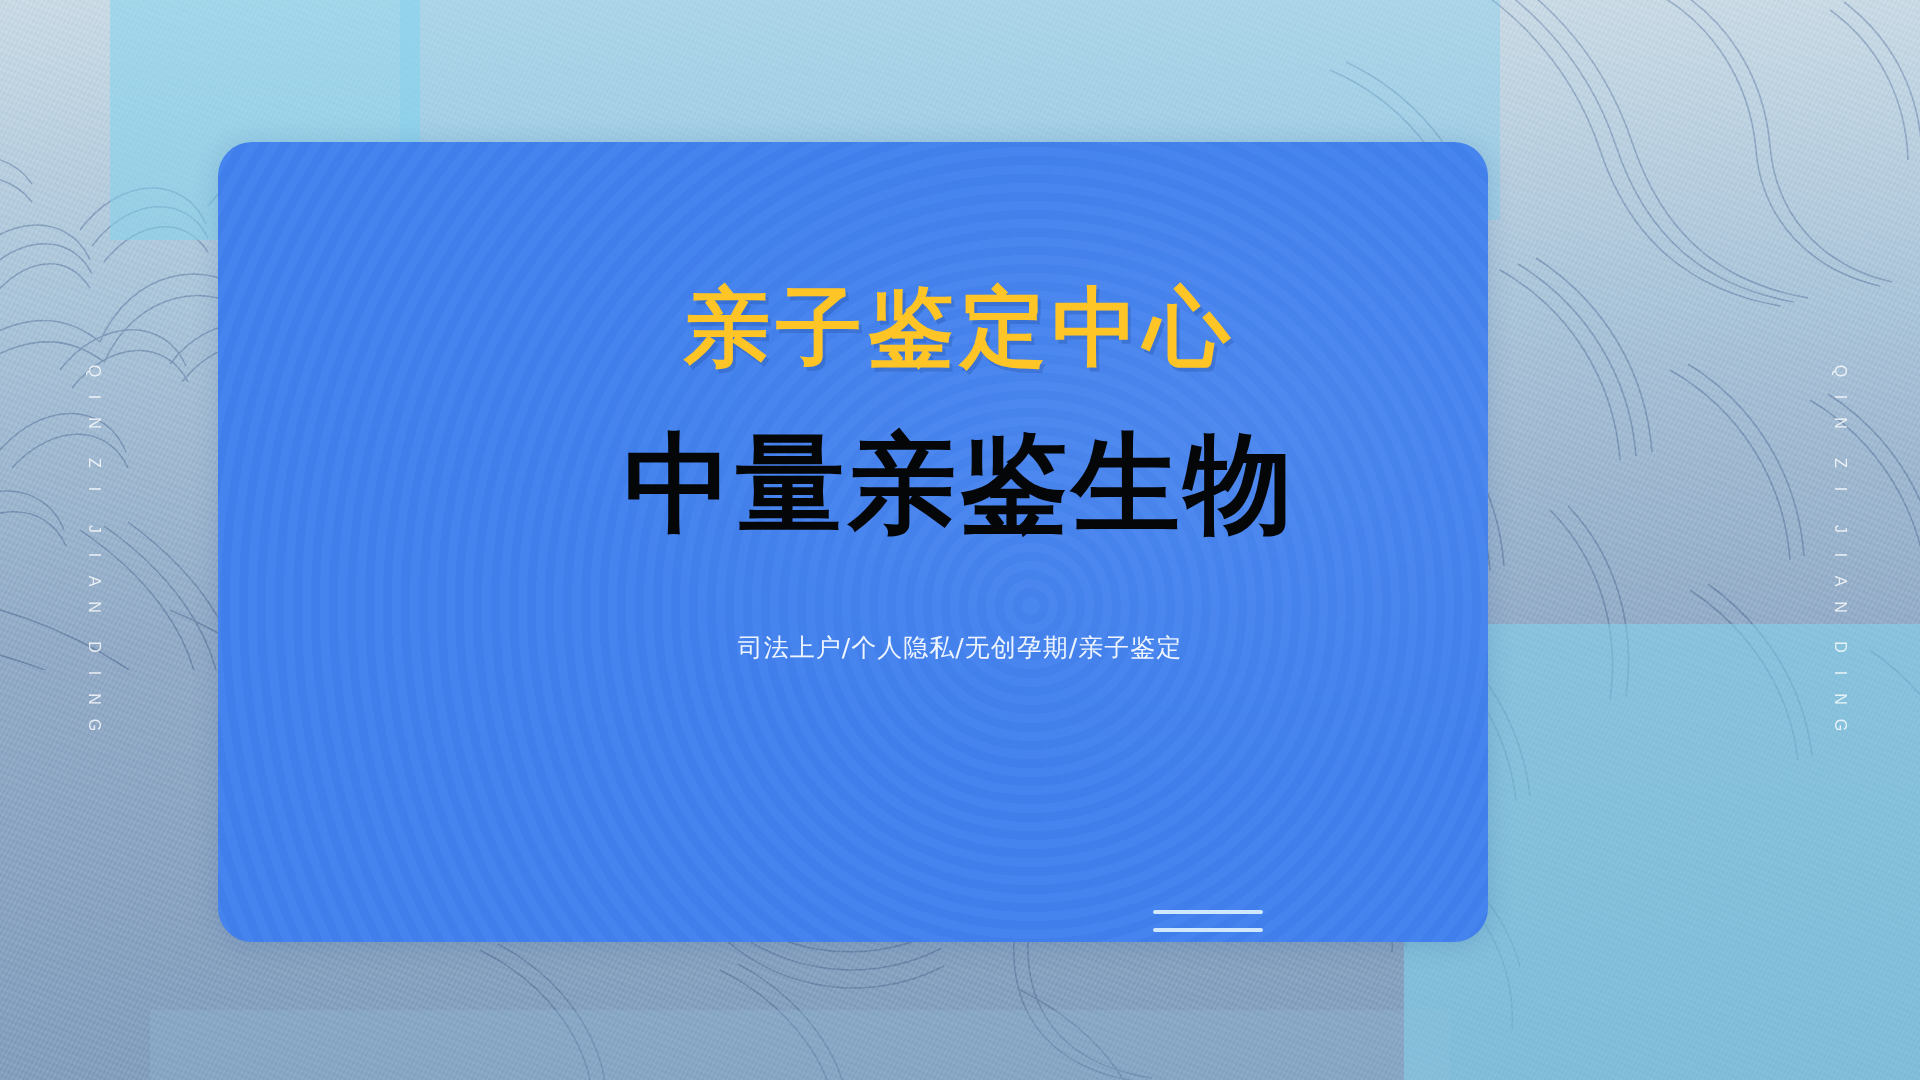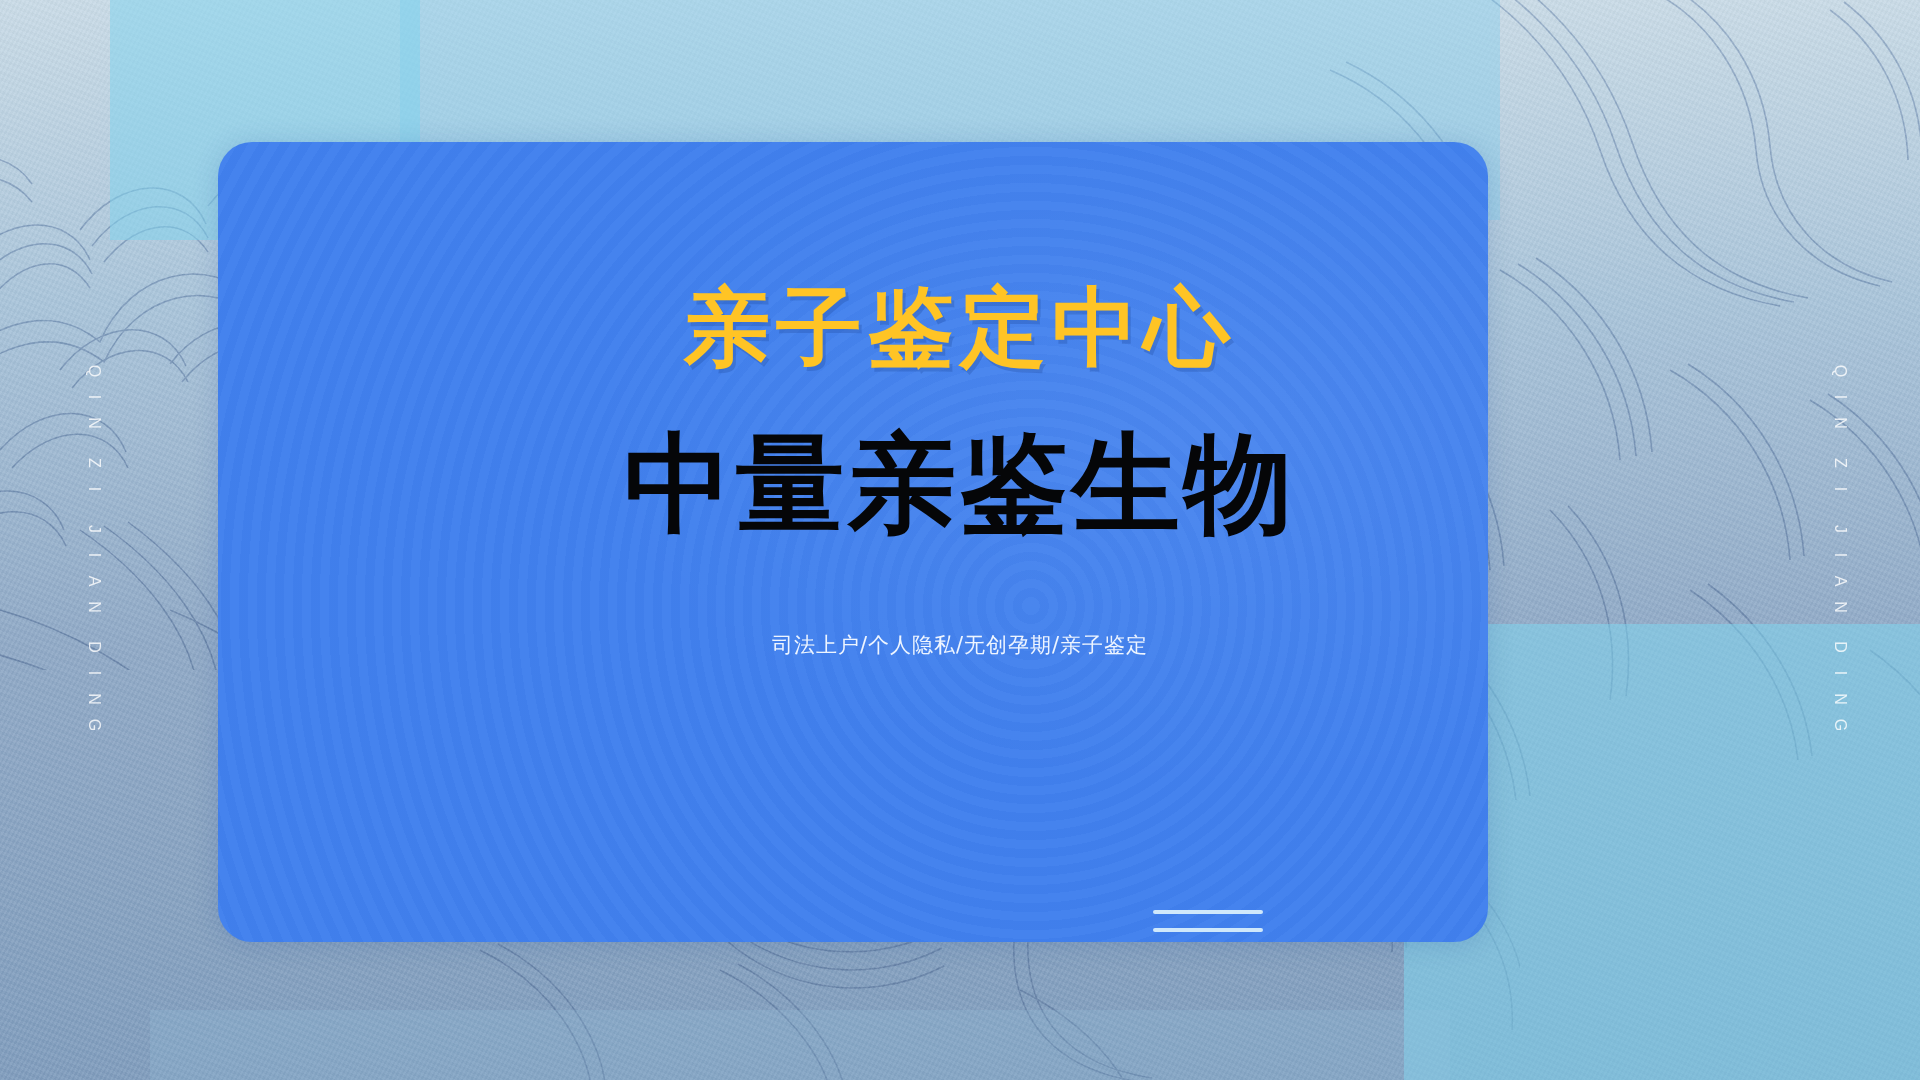--- a/index.html
+++ b/index.html
@@ -90,21 +90,21 @@
     font-size:108px; line-height:1;
     font-weight:bold;
     letter-spacing:4px;
     color:#050608;
     font-family:"DejaVu Sans","Liberation Sans",sans-serif;
     white-space:nowrap;
   }
   #subtitle{
     position:absolute; top:635px; left:0; width:100%;
     text-align:center;
-    font-size:21px; line-height:1;
+    font-size:25px; line-height:1;
     letter-spacing:1px;
     color:#eef5ff;
     font-family:"DejaVu Sans","Liberation Sans",sans-serif;
     white-space:nowrap;
   }
 
   
   #deco-lines{
     position:absolute; right:225px; top:768px;
     width:110px;

